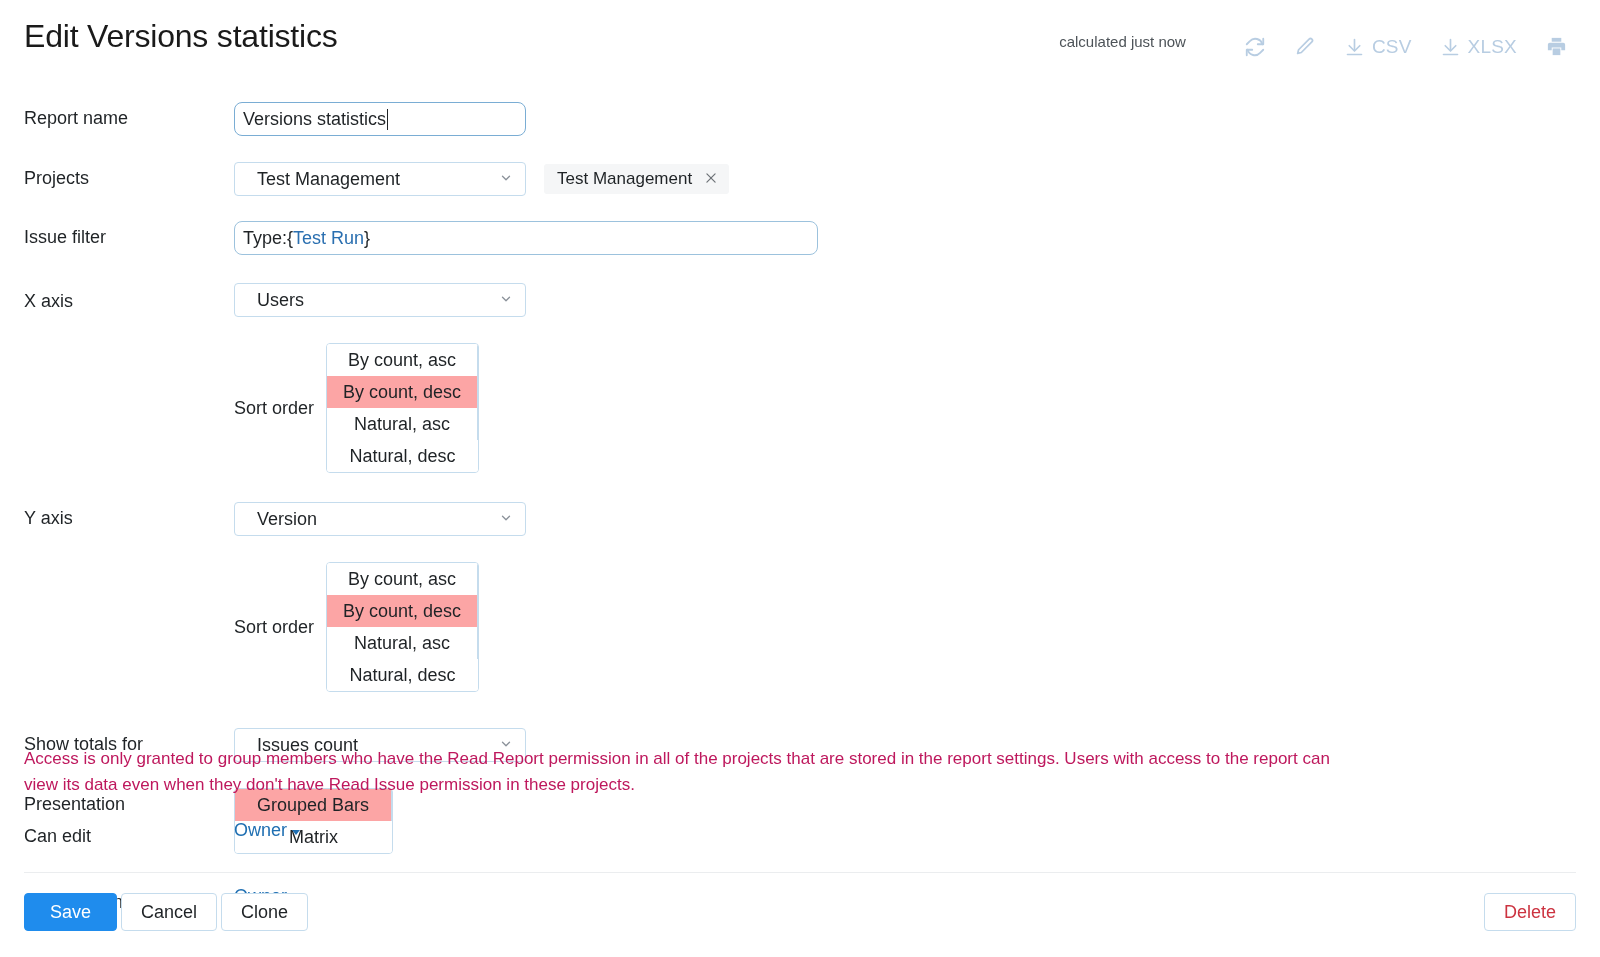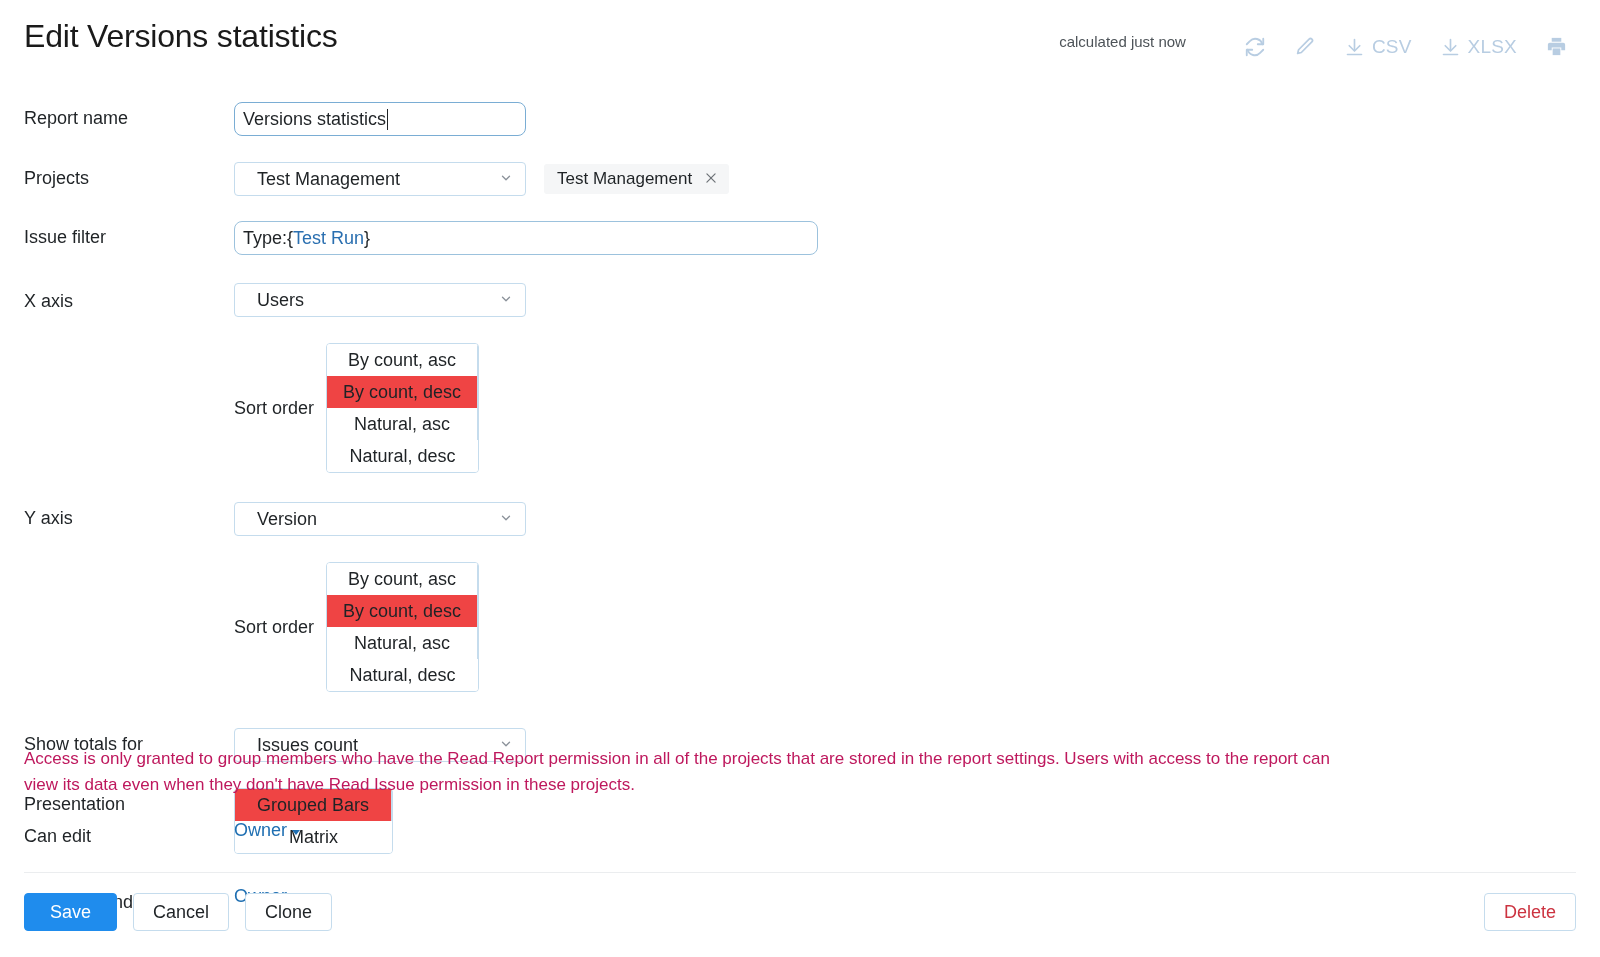--- a/index.html
+++ b/index.html
@@ -172,21 +172,21 @@
     height: 32px;
     display: flex;
     align-items: center;
     justify-content: center;
     border-right: 1px solid #c5dced;
     background: #fff;
     cursor: pointer;
     white-space: nowrap;
   }
   .seg-item:last-child { border-right: none; }
-  .seg-item.active { background: #ef4444; }
+  .seg-item.active { background: #fca5a5; }
 
   
   .link-drop {
     font-size: 18px;
     color: #1f6fb2;
     cursor: pointer;
     display: inline-flex;
     align-items: center;
     gap: 5px;
     white-space: nowrap;
@@ -241,21 +241,21 @@
     color: #1f2326;
     white-space: nowrap;
   }
   .btn-primary {
     background: #1f8ced;
     border-color: #1f8ced;
     color: #ffffff;
     padding: 0 25px;
   }
   .btn-danger { color: #cc3340; }
-  .footer-left { display: flex; gap: 16px; }
+  .footer-left { display: flex; gap: 4px; }
   .footer-right { margin-left: auto; }
 </style>
 </head>
 <body>
 
 <div class="page">
 
   <div class="header">
     <div class="page-title">Edit Versions statistics</div>
 

